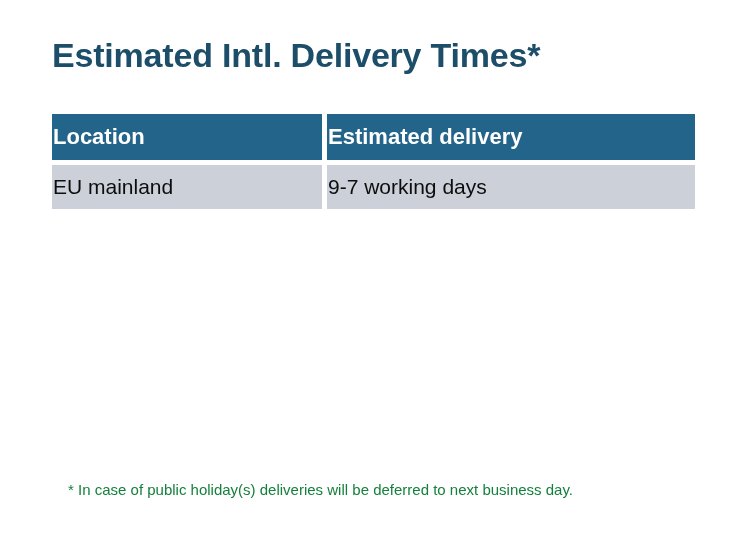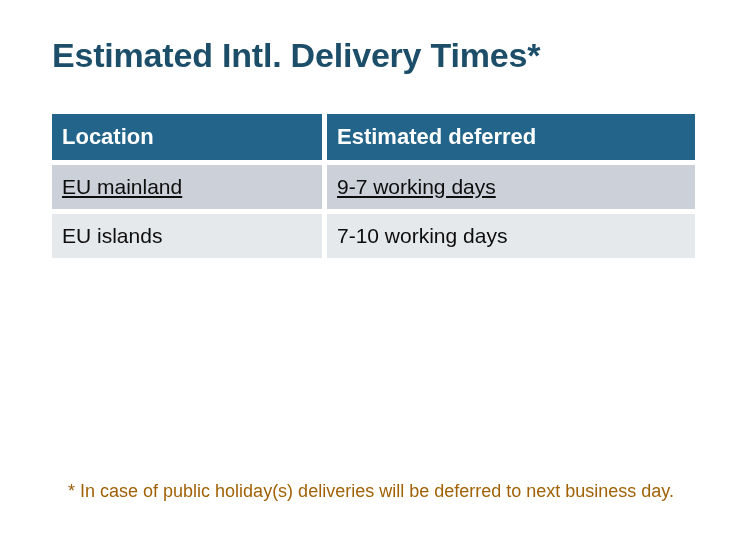--- a/index.html
+++ b/index.html
@@ -37,79 +37,74 @@
     width: 638px;
     border-collapse: separate;
     border-spacing: 5px 5px;
     margin: -5px 0 0 -5px;
     table-layout: fixed;
   }
   .delivery-table col.col-location { width: 270px; }
   .delivery-table col.col-delivery { width: 368px; }
   .delivery-table th,
   .delivery-table td {
-    padding: 0 0 0 10px;
+    padding: 0 0 0 1px;
     height: 44px;
     vertical-align: middle;
     font-size: 21px;
     font-weight: 400;
     color: #0d0d0d;
     text-align: left;
     overflow: hidden;
     white-space: nowrap;
   }
   .delivery-table thead th {
     background: #23658a;
     color: #ffffff;
     font-weight: 700;
     font-size: 22px;
     height: 46px;
   }
   .delivery-table tbody tr.row-odd td {
     background: #ccd0d8;
-    text-decoration: underline;
   }
   .delivery-table tbody tr.row-even td {
     background: #e6e9ec;
   }
   .footnote {
     position: absolute;
     left: 68px;
     top: 481px;
-    font-size: 18px;
+    font-size: 15px;
     font-weight: 400;
-    color: #a16207;
+    color: #15803d;
     white-space: nowrap;
   }
 </style>
 </head>
 <body>
 
 <div class="page">
 
   <div class="page-title">Estimated Intl. Delivery Times*</div>
 
   <table class="delivery-table">
     <colgroup>
       <col class="col-location">
       <col class="col-delivery">
     </colgroup>
     <thead>
       <tr>
         <th>Location</th>
-        <th>Estimated deferred</th>
+        <th>Estimated delivery</th>
       </tr>
     </thead>
     <tbody>
       <tr class="row-odd">
         <td>EU mainland</td>
         <td>9-7 working days</td>
-      </tr>
-      <tr class="row-even">
-        <td>EU islands</td>
-        <td>7-10 working days</td>
       </tr>
     </tbody>
   </table>
 
   <div class="footnote">* In case of public holiday(s) deliveries will be deferred to next business day.</div>
 
 </div>
 
 </body></html>

